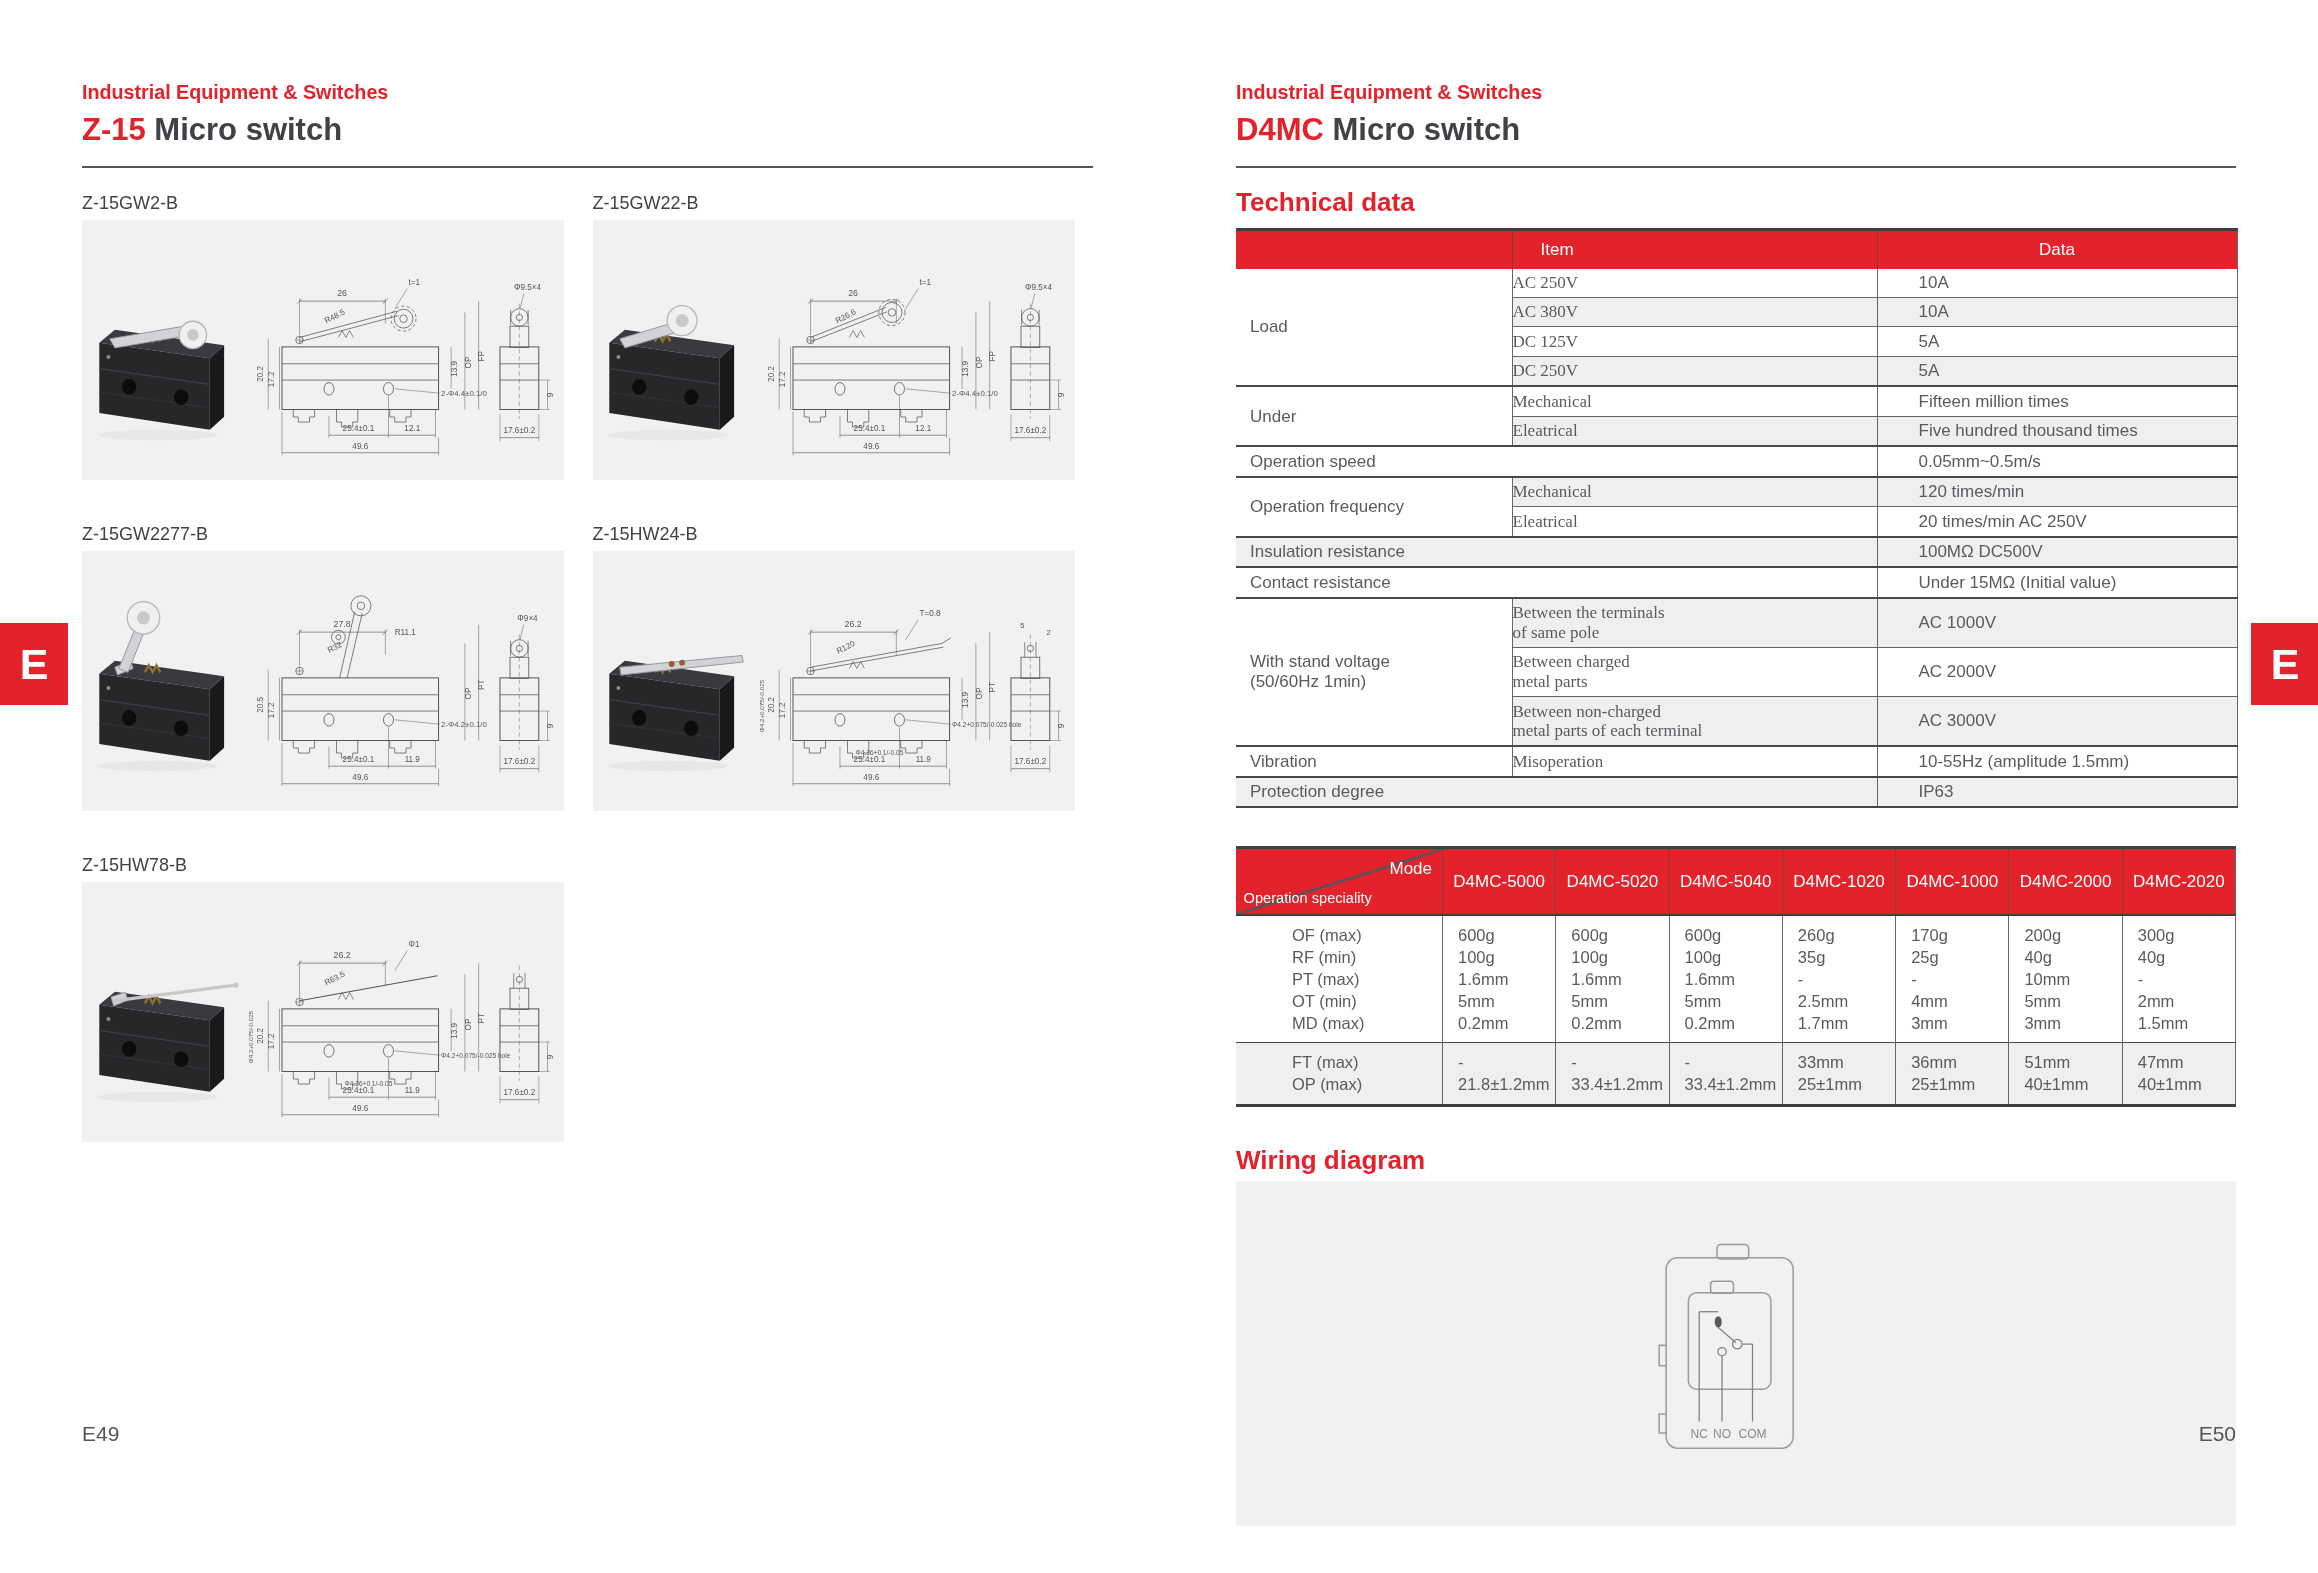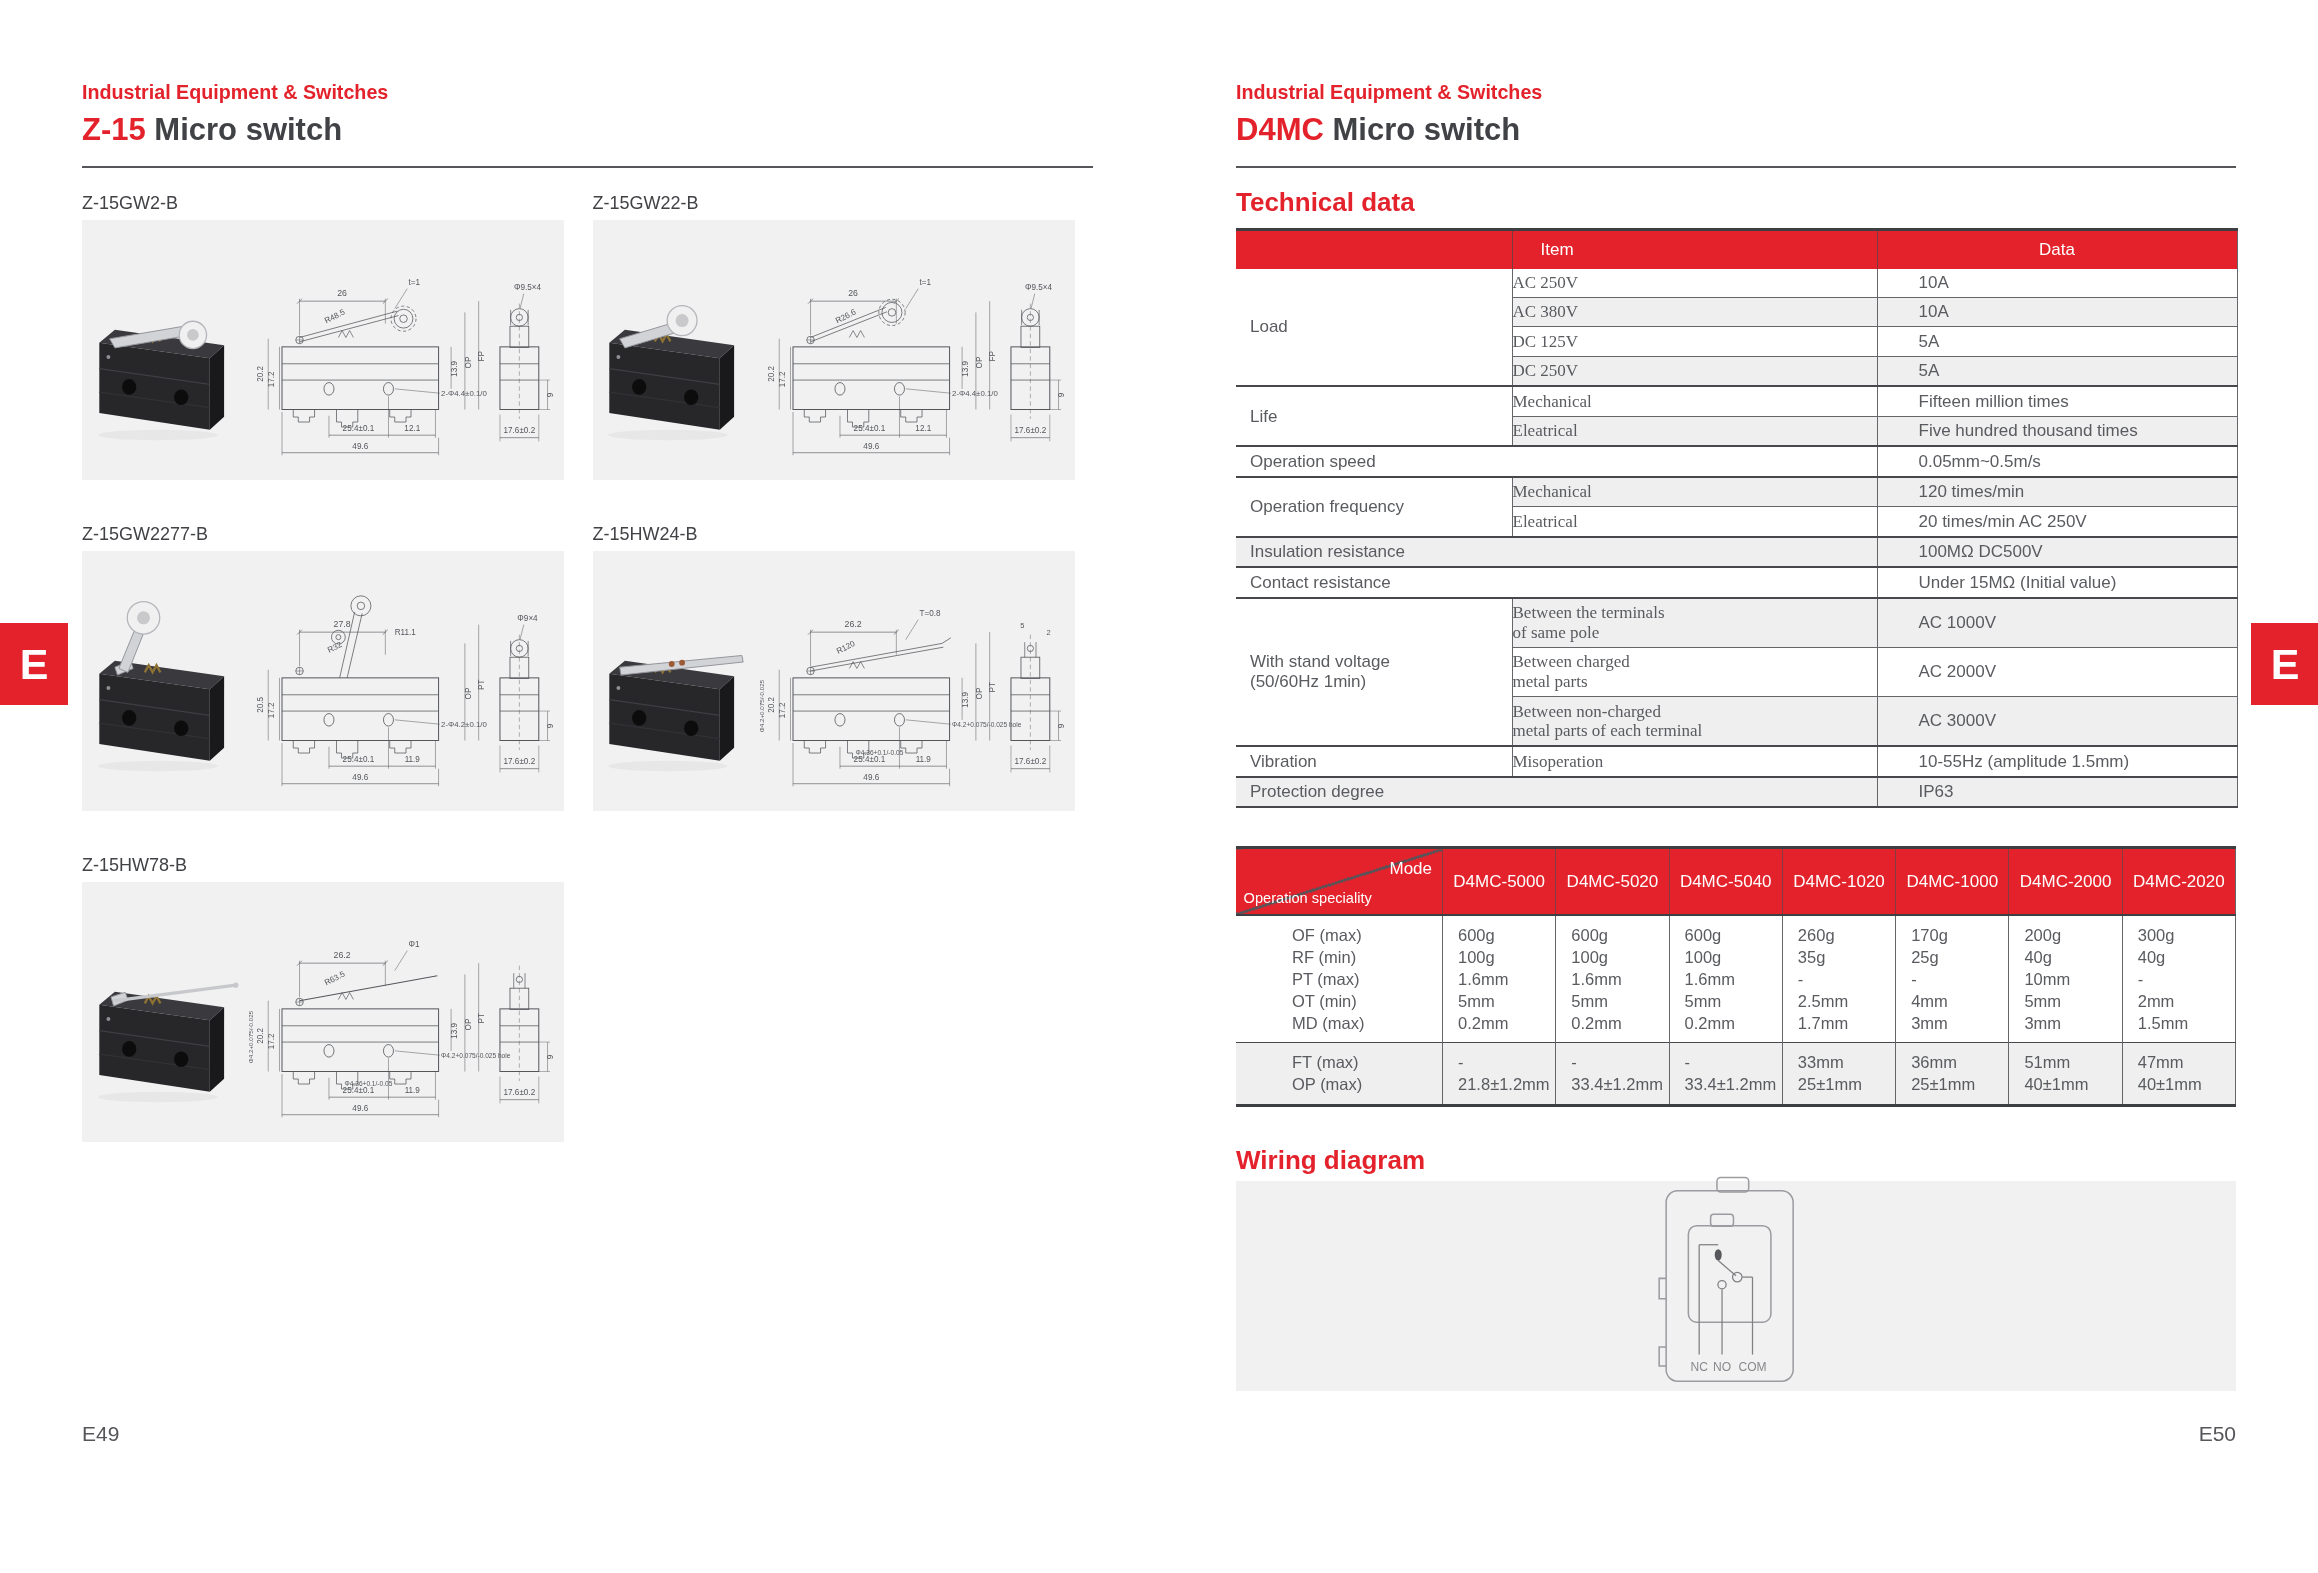--- a/index.html
+++ b/index.html
@@ -58,21 +58,21 @@
     background-image:linear-gradient(to bottom right, rgba(0,0,0,0) calc(50% - 1.3px), #54555a calc(50% - 1.3px), #54555a calc(50% + 1.3px), rgba(0,0,0,0) calc(50% + 1.3px));
     background-color:var(--red);}
   .models th.corner .mode{position:absolute;top:10px;right:10px;font-size:17px;}
   .models th.corner .opspec{position:absolute;bottom:7.6px;left:7.6px;font-size:14.6px;}
   .models td{font-size:16.5px;color:var(--gray);border-left:1.3px solid var(--line);
     white-space:pre-line;line-height:22px;padding:8.2px 0 8.2px 15px;vertical-align:top;text-align:left;}
   .models td.lab{border-left:none;padding-left:56px;}
   .models tr.r2 td{border-top:1.9px solid var(--heavy);background:var(--stripe);}
 
   
-  .wiring-box{margin-top:9px;width:1000px;height:210px;background:var(--panel);
+  .wiring-box{margin-top:9px;width:1000px;height:345px;background:var(--panel);
     display:flex;align-items:center;justify-content:center;}
 
   
   .tab-e{position:absolute;top:623px;width:68px;height:82px;background:var(--red);color:#fff;
     font-weight:700;font-size:43px;display:flex;align-items:center;justify-content:center;}
   #tab-left{left:0;}
   #tab-right{right:0;}
   .folio{position:absolute;top:1422px;font-size:21px;color:#55565a;}
   #folio-left{left:82px;}
   #folio-right{left:1236px;width:1000px;text-align:right;}
@@ -564,21 +564,21 @@
           </tr>
           <tr>
             <td class="item">DC 125V</td>
             <td class="val">5A</td>
           </tr>
           <tr class="group-end">
             <td class="item shade">DC 250V</td>
             <td class="val shade">5A</td>
           </tr>
           <tr>
-            <td class="cat cat-span" rowspan="2">Life</td>
+            <td class="cat cat-span" rowspan="2">Under</td>
             <td class="item">Mechanical</td>
             <td class="val">Fifteen million times</td>
           </tr>
           <tr class="group-end">
             <td class="item shade">Eleatrical</td>
             <td class="val shade">Five hundred thousand times</td>
           </tr>
           <tr class="group-end">
             <td class="cat" colspan="2">Operation speed</td>
             <td class="val">0.05mm~0.5m/s</td>

